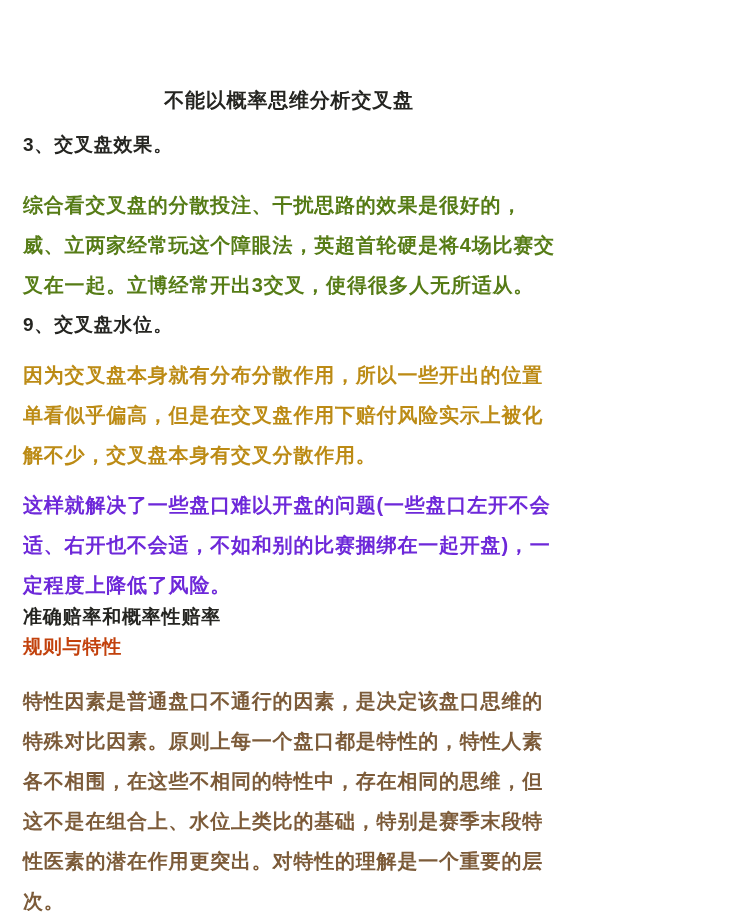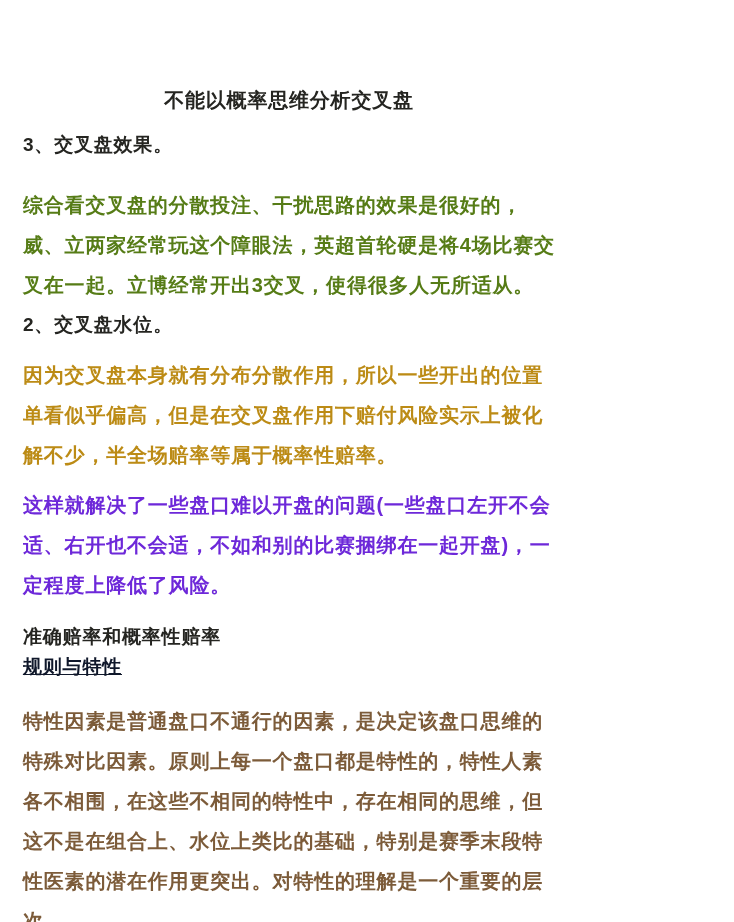--- a/index.html
+++ b/index.html
@@ -40,47 +40,47 @@
     line-height: 40px;
     letter-spacing: 0.8px;
     word-break: break-all;
     text-align: left;
   }
   .mt-h1 { margin-top: 21px; }
   .mt-p1 { margin-top: 28px; }
   .mt-h2 { margin-top: 8px; }
   .mt-p2 { margin-top: 18px; }
   .mt-p3 { margin-top: 10px; }
-  .mt-h3 { margin-top: 20px; }
+  .mt-h3 { margin-top: 0; }
   .mt-p4 { margin-top: 25px; }
   .mt-h4 { margin-top: 6px; }
   .mt-p5 { margin-top: 22px; }
   
   .c-green  { color: #567c16; }
   .c-gold   { color: #bc8b15; }
   .c-sienna { color: #a4552b; }
   .c-brown  { color: #7c5b39; }
 </style>
 </head>
 <body style="background: rgb(255, 255, 255);">
 
 <main class="page">
 
   <h1 class="title" style="color: rgb(37, 37, 33);">不能以概率思维分析交叉盘</h1>
 
   <h2 class="h mt-h1" style="color: rgb(37, 37, 33);">3、交叉盘效果。</h2>
 
   <p class="para c-green mt-p1" style="color: rgb(86, 124, 22);">综合看交叉盘的分散投注、干扰思路的效果是很好的，威、立两家经常玩这个障眼法，英超首轮硬是将4场比赛交叉在一起。立博经常开出3交叉，使得很多人无所适从。</p>
 
-  <h2 class="h mt-h2" style="color: rgb(37, 37, 33);">2、交叉盘水位。</h2>
+  <h2 class="h mt-h2" style="color: rgb(37, 37, 33);">9、交叉盘水位。</h2>
 
-  <p class="para c-gold mt-p2" style="color: rgb(188, 139, 21);">因为交叉盘本身就有分布分散作用，所以一些开出的位置单看似乎偏高，但是在交叉盘作用下赔付风险实示上被化解不少，半全场赔率等属于概率性赔率。</p>
+  <p class="para c-gold mt-p2" style="color: rgb(188, 139, 21);">因为交叉盘本身就有分布分散作用，所以一些开出的位置单看似乎偏高，但是在交叉盘作用下赔付风险实示上被化解不少，交叉盘本身有交叉分散作用。</p>
 
   <p class="para c-gold mt-p3" style="color: #6d28d9;">这样就解决了一些盘口难以开盘的问题(一些盘口左开不会适、右开也不会适，不如和别的比赛捆绑在一起开盘)，一定程度上降低了风险。</p>
 
   <h2 class="h mt-h3" style="color: rgb(37, 37, 33);">准确赔率和概率性赔率</h2>
 
 
-  <h2 class="h mt-h4" style="color: #0f172a; text-decoration: underline;">规则与特性</h2>
+  <h2 class="h mt-h4" style="color: #c2410c;">规则与特性</h2>
 
   <p class="para c-brown mt-p5" style="color: rgb(124, 91, 57);">特性因素是普通盘口不通行的因素，是决定该盘口思维的特殊对比因素。原则上每一个盘口都是特性的，特性人素各不相围，在这些不相同的特性中，存在相同的思维，但这不是在组合上、水位上类比的基础，特别是赛季末段特性医素的潜在作用更突出。对特性的理解是一个重要的层次。</p>
 
 </main>
 
 </body></html>

